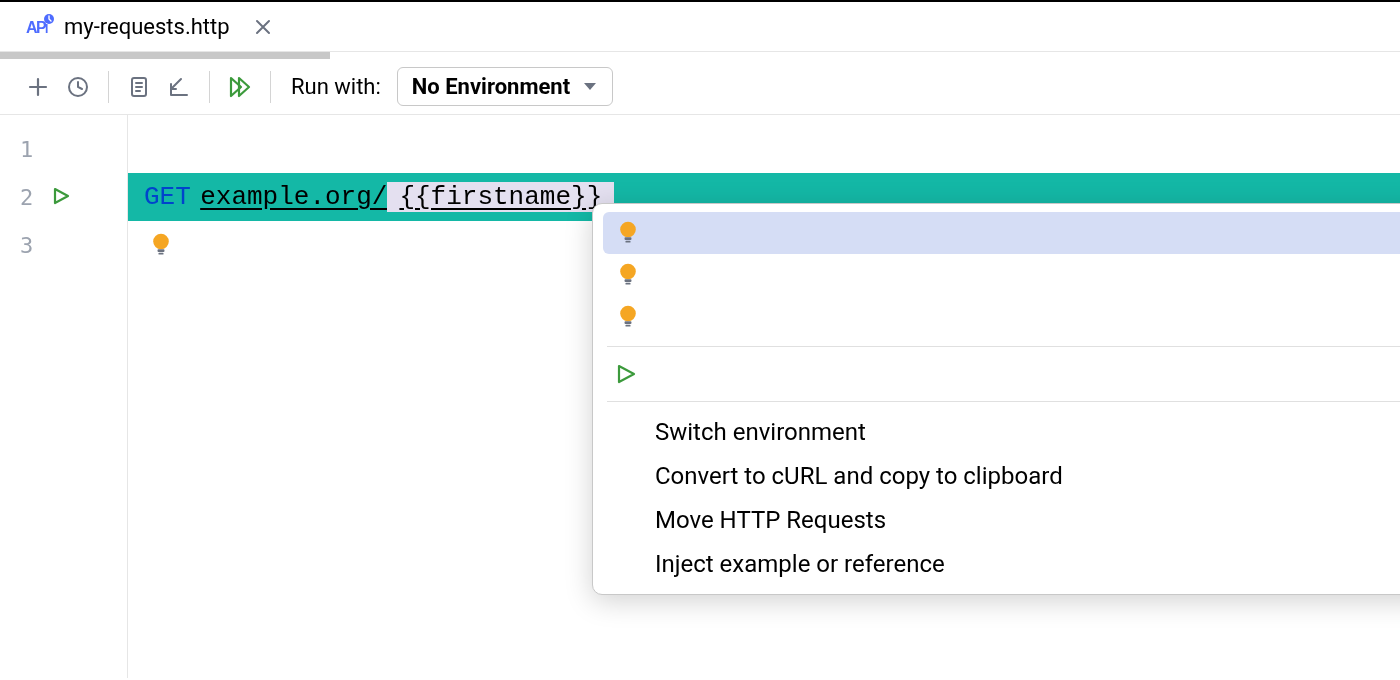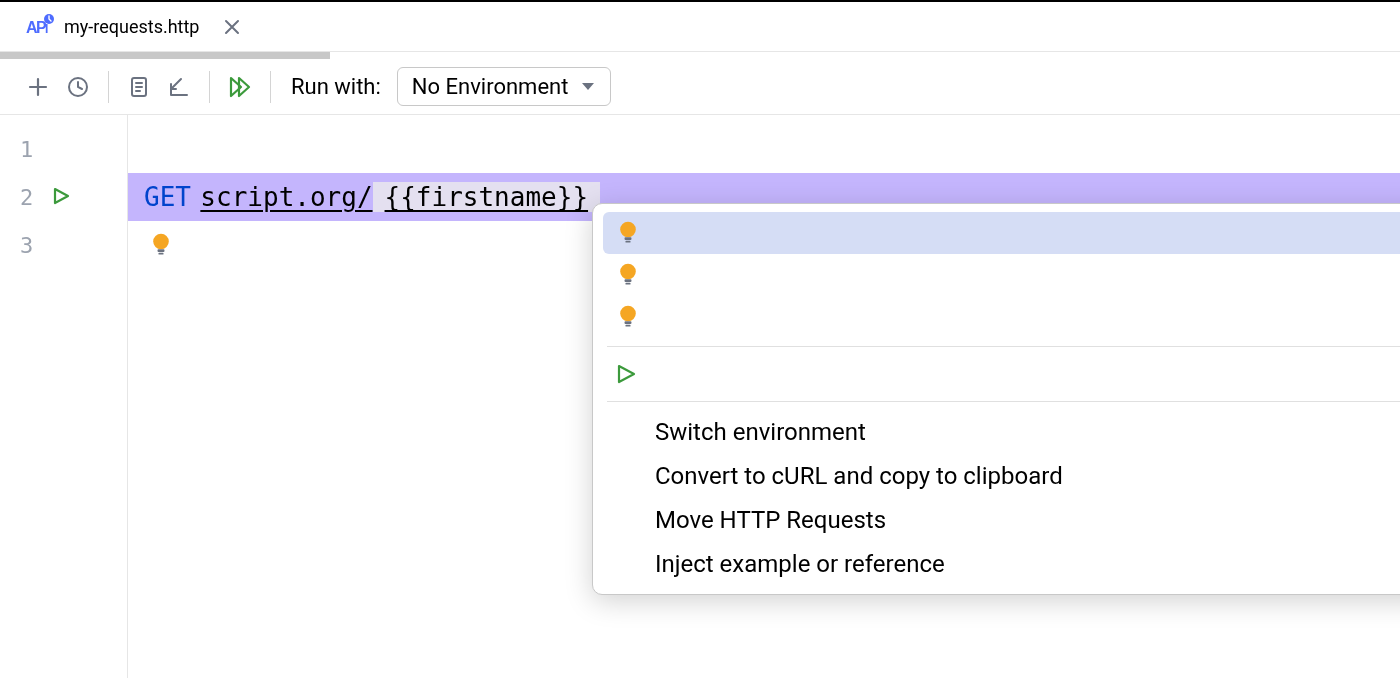--- a/index.html
+++ b/index.html
@@ -23,21 +23,21 @@
       border-bottom: 1px solid #e6e6e6;
     }
     .tab {
       display: flex;
       align-items: center;
       gap: 10px;
       padding: 0 16px;
       height: 100%;
     }
     .tab-title {
-      font-size: 18px;
+      font-size: 22px;
       color: #000;
     }
     .tab-close {
       display: flex;
       align-items: center;
       justify-content: center;
       color: #6b7280;
       cursor: pointer;
       margin-left: 14px;
     }
@@ -81,20 +81,21 @@
     .env-dropdown {
       display: flex;
       align-items: center;
       gap: 12px;
       border: 1px solid #c8c8c8;
       border-radius: 6px;
       padding: 6px 14px;
       margin-left: 16px;
       font-size: 22px;
       cursor: pointer;
+      font-weight: bold;
     }
     .env-dropdown .chev { color: #6b7280; }
 
     
     .editor {
       display: flex;
       height: calc(100% - 115px);
     }
     .gutter {
       width: 128px;
@@ -121,21 +122,21 @@
       position: relative;
     }
     .code-row {
       display: flex;
       align-items: center;
       height: 48px;
       padding-left: 16px;
       font-family: "Menlo", "Consolas", monospace;
       font-size: 26px;
     }
-    .code-row.active { background: #c4b5fd; }
+    .code-row.active { background: #14b8a6; font-family: Liberation Mono, monospace; }
     .kw { color: #0044cc; }
     .url { text-decoration: underline; text-underline-offset: 4px; }
     .var-hl { background: #e4e0f0; padding: 0 12px; }
     .code-row .sp { width: 0.6ch; display: inline-block; }
     .gutter-bulb-inline {
       margin-left: 4px;
     }
 
     
     .popup {
@@ -262,21 +263,21 @@
     <div class="gutter-row">
         <span class="line-num">3</span>
       </div>
   </div>
 
   <div class="code-area">
     <div class="code-row"></div>
     <div class="code-row active">
       <span class="kw">GET</span>
       <span class="sp"></span>
-      <span class="url"><span>script.org/</span><span class="var-hl">{{firstname}}</span></span>
+      <span class="url"><span>example.org/</span><span class="var-hl">{{firstname}}</span></span>
     </div>
     <div class="code-row">
       <span class="gutter-bulb-inline icon-slot">
         <svg class="bulb" viewBox="0 0 26 30">
             <circle class="bulb-outer" cx="13" cy="11" r="9"></circle>
             <rect class="bulb-base" x="9" y="20" width="8" height="3" rx="1"></rect>
             <rect class="bulb-base" x="10" y="24" width="6" height="2" rx="1"></rect>
           </svg>
       </span>
     </div>

